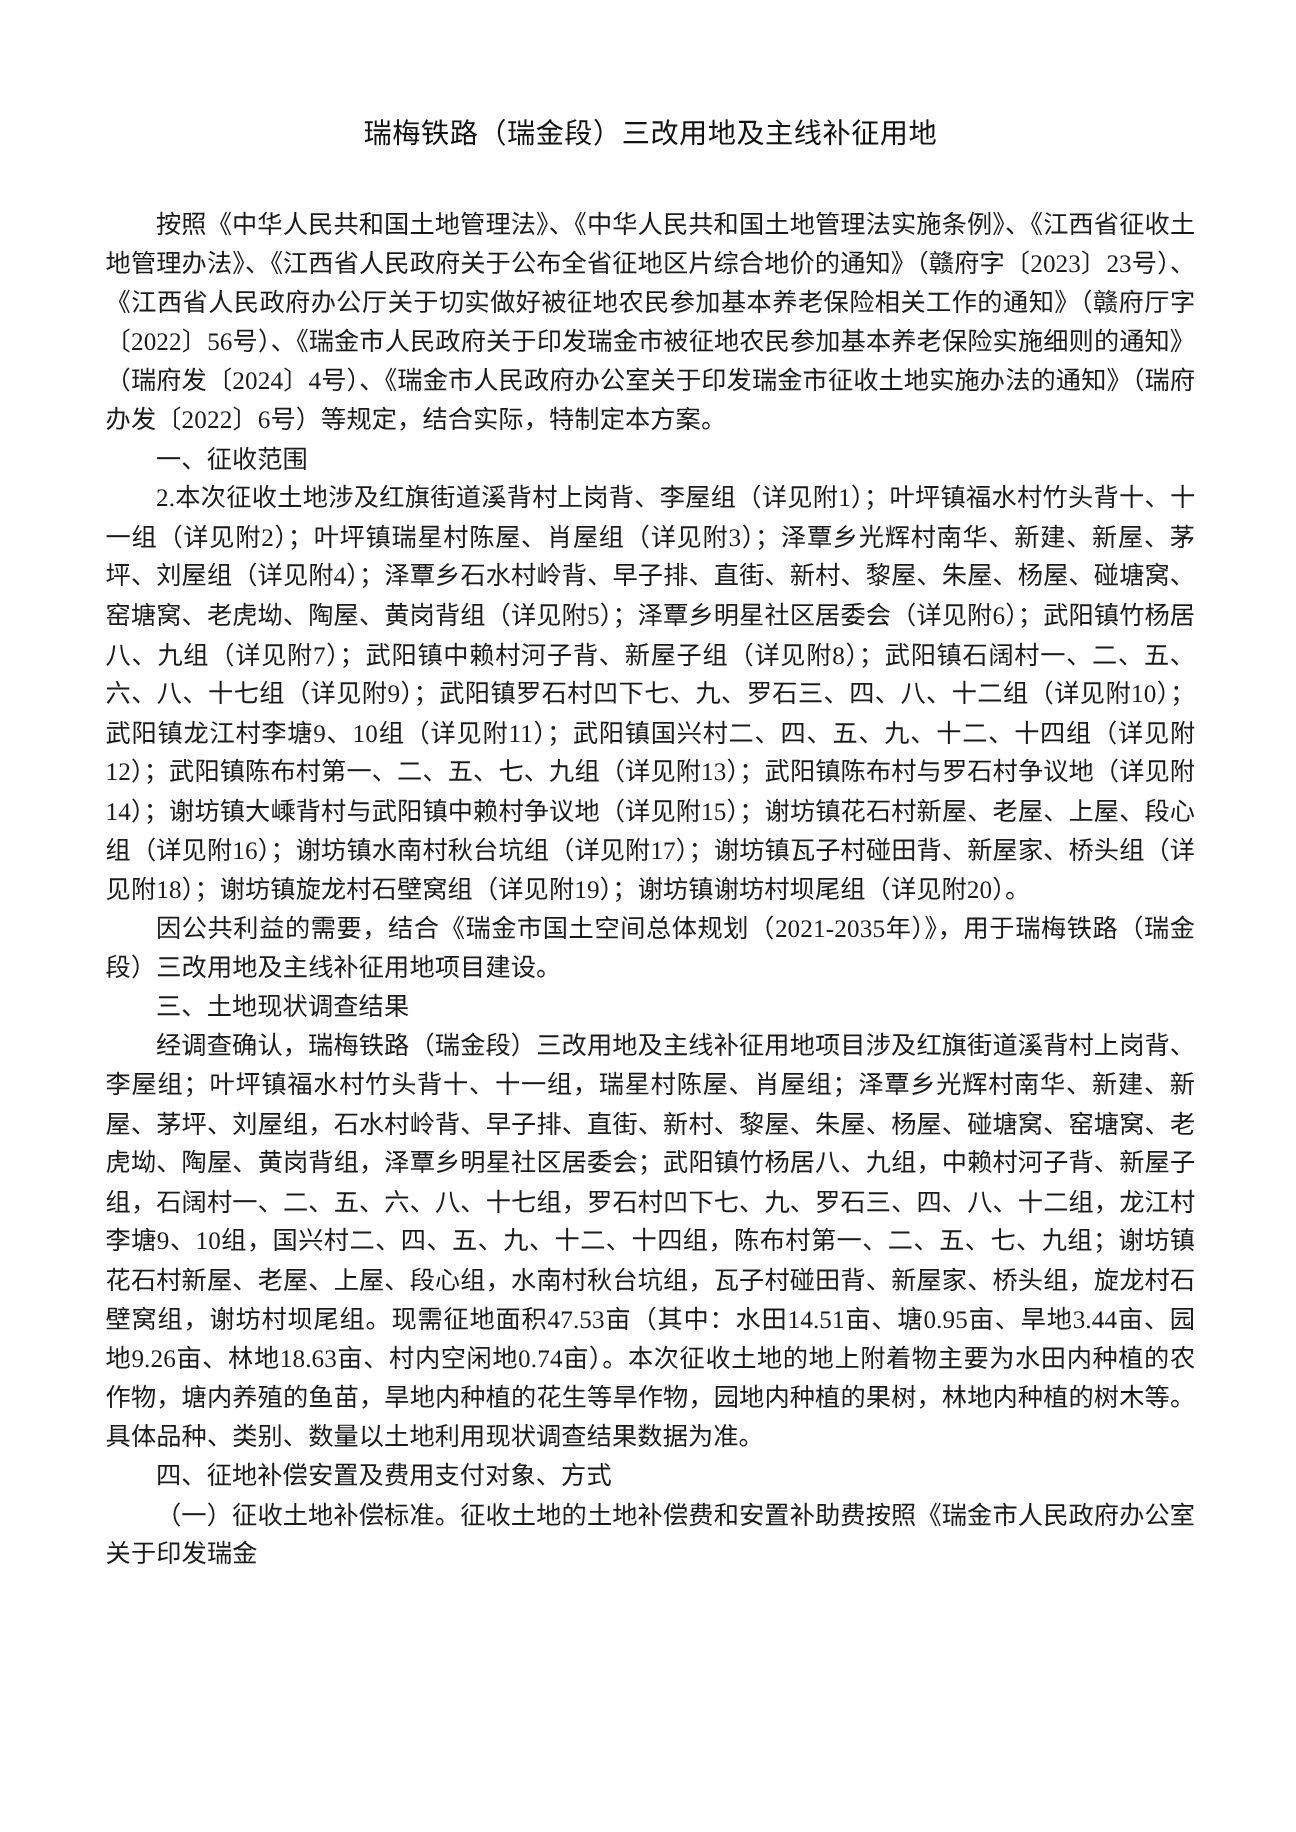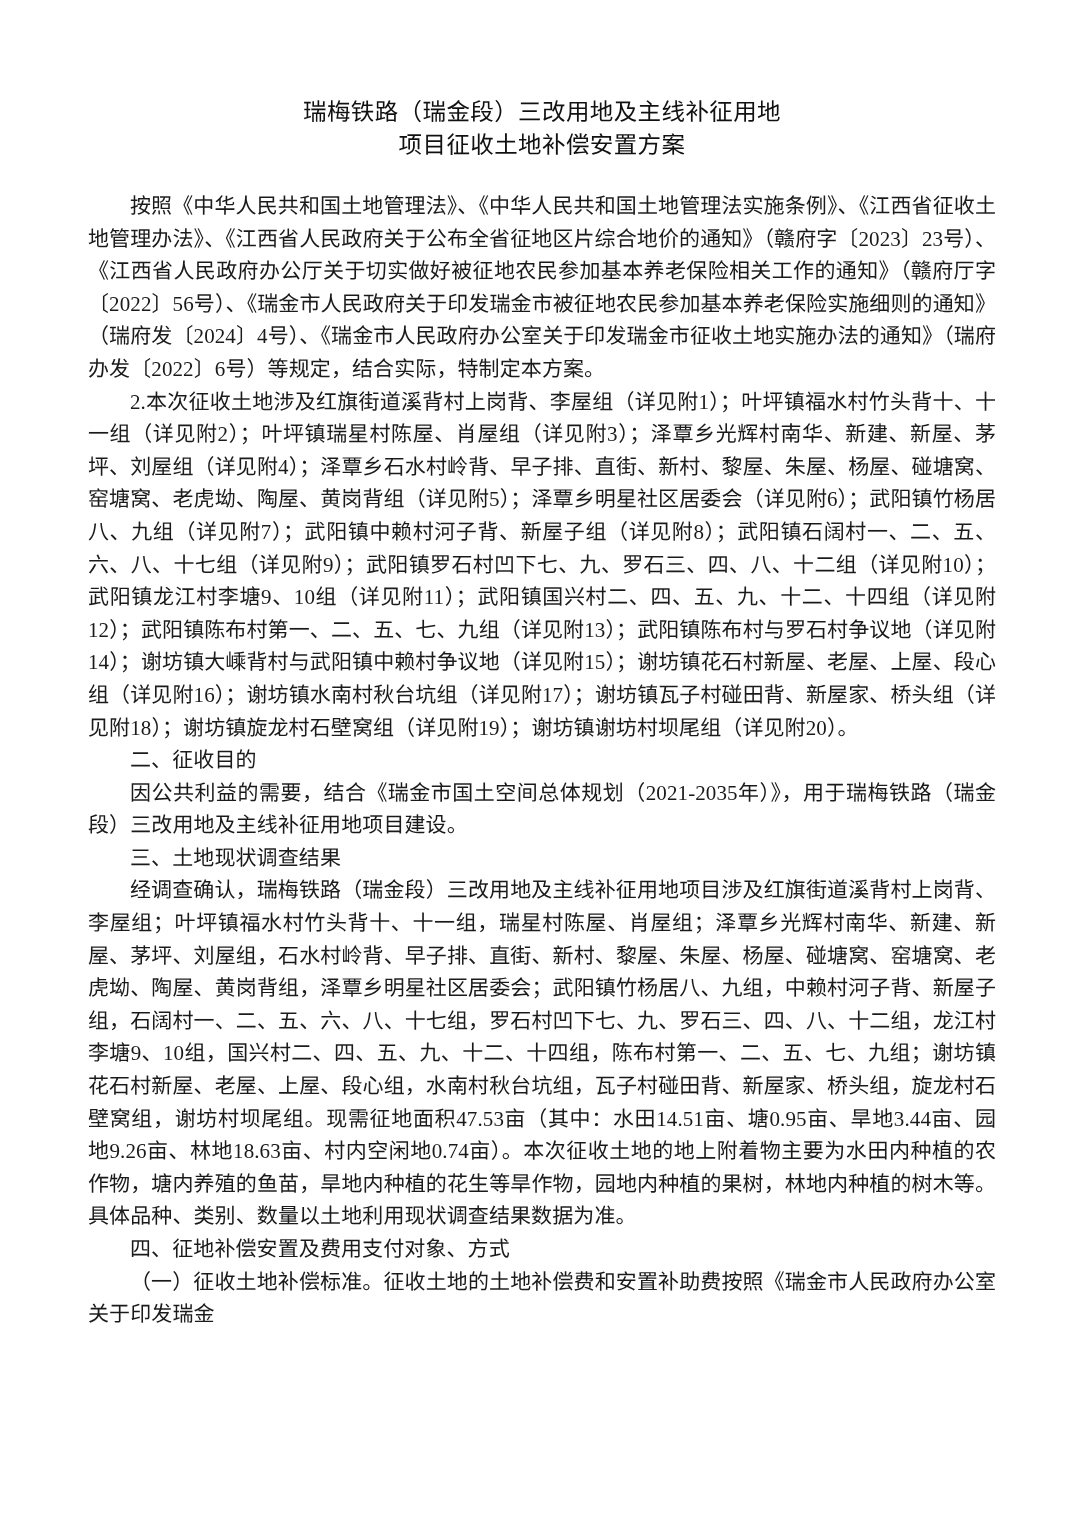--- a/index.html
+++ b/index.html
@@ -56,46 +56,45 @@
     color: #1a1a1a;
     margin: 0;
   }
   .para.indent {
     text-indent: 42px;
   }
   .para.heading {
     text-indent: 42px;
   }
   
-  .gap-top-lg { margin-top: 28px; }
+  .gap-top-lg { margin-top: 42px; }
 
   .doc-flow > .para + .para { margin-top: 0; }
 </style>
 </head>
 <body>
 
 <div id="page">
 
   <div class="doc-body">
 
     <div class="title-block">
       <div class="title-line">瑞梅铁路（瑞金段）三改用地及主线补征用地</div>
-      <div class="title-line">项目征收土地补偿安置方案</div>
     </div>
 
     <div class="doc-flow">
 
       <p class="para indent gap-top-lg">按照《中华人民共和国土地管理法》、《中华人民共和国土地管理法实施条例》、《江西省征收土地管理办法》、《江西省人民政府关于公布全省征地区片综合地价的通知》（赣府字〔2023〕23号）、《江西省人民政府办公厅关于切实做好被征地农民参加基本养老保险相关工作的通知》（赣府厅字〔2022〕56号）、《瑞金市人民政府关于印发瑞金市被征地农民参加基本养老保险实施细则的通知》（瑞府发〔2024〕4号）、《瑞金市人民政府办公室关于印发瑞金市征收土地实施办法的通知》（瑞府办发〔2022〕6号）等规定，结合实际，特制定本方案。</p>
 
+      <p class="para heading">一、征收范围</p>
 
 
       <p class="para indent">2.本次征收土地涉及红旗街道溪背村上岗背、李屋组（详见附1）；叶坪镇福水村竹头背十、十一组（详见附2）；叶坪镇瑞星村陈屋、肖屋组（详见附3）；泽覃乡光辉村南华、新建、新屋、茅坪、刘屋组（详见附4）；泽覃乡石水村岭背、早子排、直街、新村、黎屋、朱屋、杨屋、碰塘窝、窑塘窝、老虎坳、陶屋、黄岗背组（详见附5）；泽覃乡明星社区居委会（详见附6）；武阳镇竹杨居八、九组（详见附7）；武阳镇中赖村河子背、新屋子组（详见附8）；武阳镇石阔村一、二、五、六、八、十七组（详见附9）；武阳镇罗石村凹下七、九、罗石三、四、八、十二组（详见附10）；武阳镇龙江村李塘9、10组（详见附11）；武阳镇国兴村二、四、五、九、十二、十四组（详见附12）；武阳镇陈布村第一、二、五、七、九组（详见附13）；武阳镇陈布村与罗石村争议地（详见附14）；谢坊镇大嵊背村与武阳镇中赖村争议地（详见附15）；谢坊镇花石村新屋、老屋、上屋、段心组（详见附16）；谢坊镇水南村秋台坑组（详见附17）；谢坊镇瓦子村碰田背、新屋家、桥头组（详见附18）；谢坊镇旋龙村石壁窝组（详见附19）；谢坊镇谢坊村坝尾组（详见附20）。</p>
 
 
-      <p class="para heading">二、征收目的</p>
 
       <p class="para indent">因公共利益的需要，结合《瑞金市国土空间总体规划（2021-2035年）》，用于瑞梅铁路（瑞金段）三改用地及主线补征用地项目建设。</p>
 
       <p class="para heading">三、土地现状调查结果</p>
 
       <p class="para indent">经调查确认，瑞梅铁路（瑞金段）三改用地及主线补征用地项目涉及红旗街道溪背村上岗背、李屋组；叶坪镇福水村竹头背十、十一组，瑞星村陈屋、肖屋组；泽覃乡光辉村南华、新建、新屋、茅坪、刘屋组，石水村岭背、早子排、直街、新村、黎屋、朱屋、杨屋、碰塘窝、窑塘窝、老虎坳、陶屋、黄岗背组，泽覃乡明星社区居委会；武阳镇竹杨居八、九组，中赖村河子背、新屋子组，石阔村一、二、五、六、八、十七组，罗石村凹下七、九、罗石三、四、八、十二组，龙江村李塘9、10组，国兴村二、四、五、九、十二、十四组，陈布村第一、二、五、七、九组；谢坊镇花石村新屋、老屋、上屋、段心组，水南村秋台坑组，瓦子村碰田背、新屋家、桥头组，旋龙村石壁窝组，谢坊村坝尾组。现需征地面积47.53亩（其中：水田14.51亩、塘0.95亩、旱地3.44亩、园地9.26亩、林地18.63亩、村内空闲地0.74亩）。本次征收土地的地上附着物主要为水田内种植的农作物，塘内养殖的鱼苗，旱地内种植的花生等旱作物，园地内种植的果树，林地内种植的树木等。具体品种、类别、数量以土地利用现状调查结果数据为准。</p>
 
       <p class="para heading">四、征地补偿安置及费用支付对象、方式</p>
 
       <p class="para indent">（一）征收土地补偿标准。征收土地的土地补偿费和安置补助费按照《瑞金市人民政府办公室关于印发瑞金</p>

